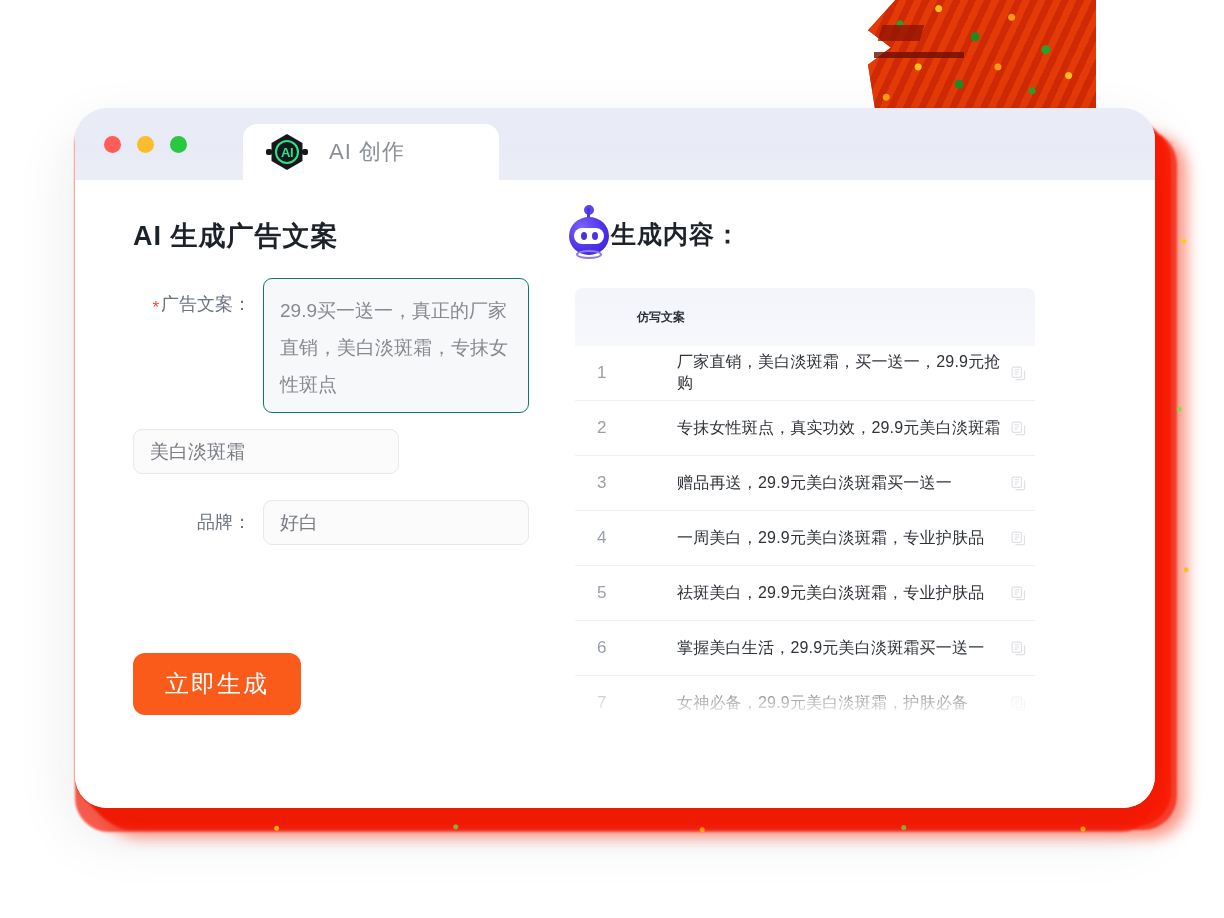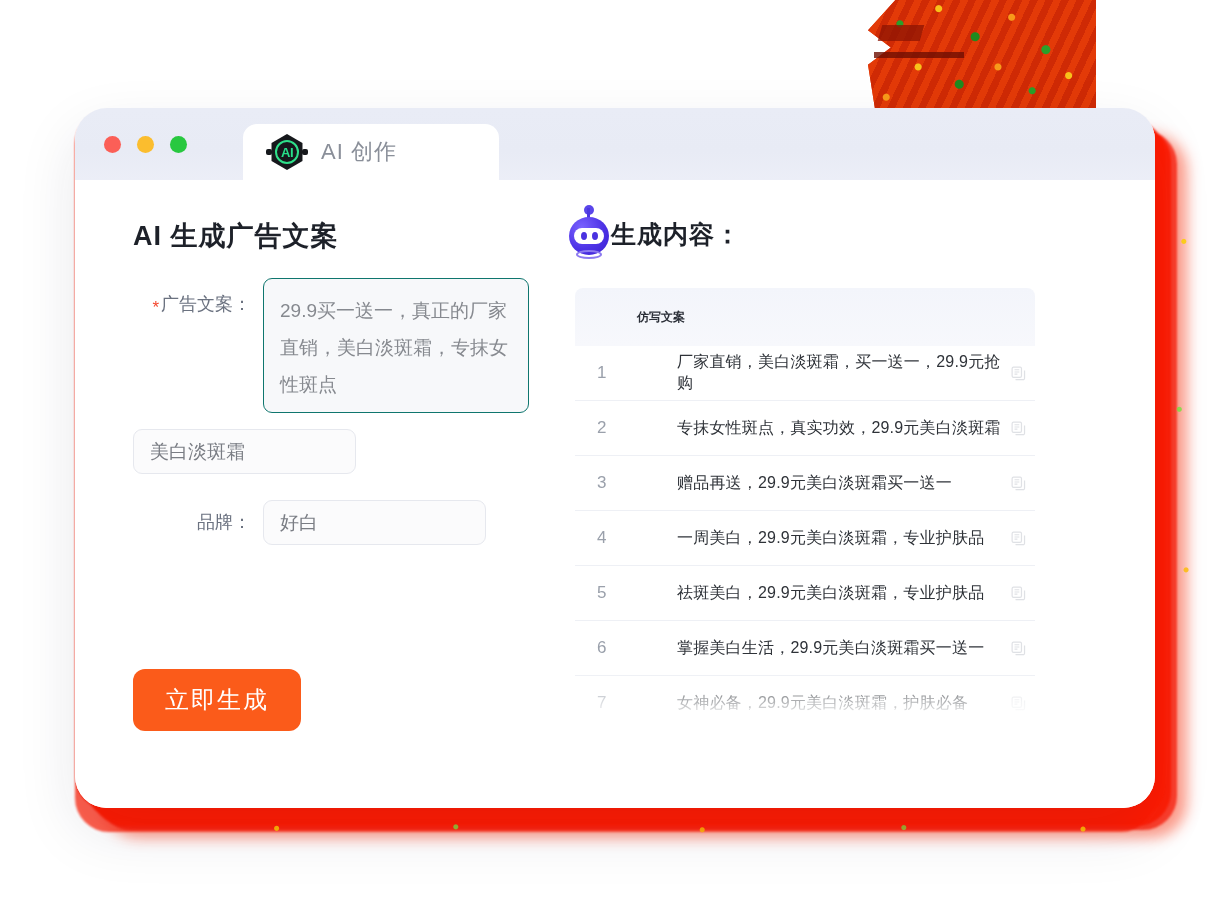--- a/index.html
+++ b/index.html
@@ -101,21 +101,21 @@
   .dot.yellow { background:#fbbd2e; }
   .dot.green  { background:#28c840; }
 
   .tab {
     position:absolute; left:168px; top:16px;
     width:256px; height:56px;
     background:#ffffff;
     border-radius:14px 14px 0 0;
     display:flex; align-items:center;
     padding-left:26px;
-    gap:16px;
+    gap:24px;
   }
   .tab:after {
     content:""; position:absolute; left:0; bottom:-1px; width:100%; height:4px; background:#fff;
   }
   .ai-logo {
     position:relative; width:36px; height:36px; flex:0 0 36px;
   }
   .ai-hex {
     position:absolute; inset:0;
     background:#16181c;
@@ -153,33 +153,33 @@
 
   .textarea-box {
     width:266px; height:135px;
     background:#f7f8fa;
     border:1px solid #0f766e;
     border-radius:9px;
     padding:13px 16px;
     font-size:19px; line-height:37px; color:#86898f;
   }
   .input-box {
-    width:223px; height:45px;
+    width:266px; height:45px;
     background:#fbfbfc;
     border:1px solid #e6e8ee;
     border-radius:9px;
     padding:0 16px;
     display:flex; align-items:center;
     font-size:19px; color:#7a7d84;
   }
   .field-row.ta .field-label { padding-top:14px; }
   .field-row.brand { margin-top:26px; }
 
   .gen-btn {
-    position:absolute; left:58px; top:489px;
+    position:absolute; left:58px; top:473px;
     width:168px; height:62px;
     background:#fb5b1a;
     border:none; border-radius:12px;
     color:#ffffff; font-size:24px; letter-spacing:2px;
     cursor:pointer;
     font-family:"Liberation Sans","DejaVu Sans",sans-serif;
   }
 
   
   .right-pane { flex:1; padding:28px 38px 0 0; position:relative; }

